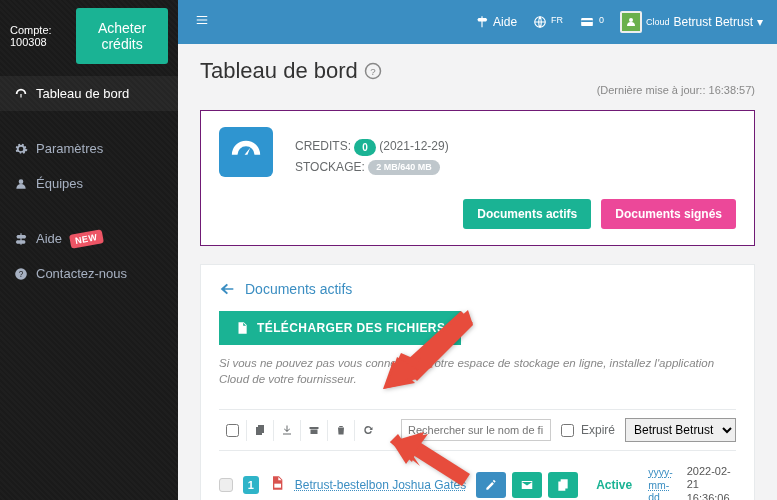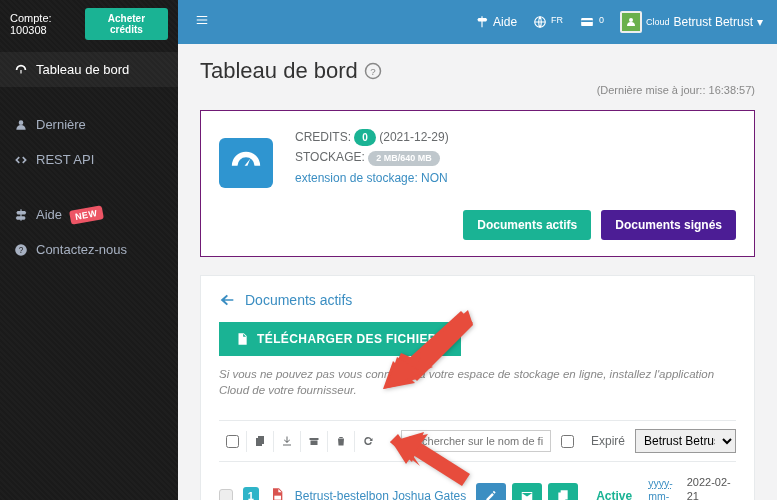--- a/index.html
+++ b/index.html
@@ -1,21 +1,21 @@
 <!DOCTYPE html>
 <html><head>
 <meta charset="utf-8">
 <style>
 * { margin: 0; padding: 0; box-sizing: border-box; font-family: "Segoe UI", Arial, sans-serif; }
 body { width: 777px; height: 500px; overflow: hidden; background: #f3f3f4; display: flex; }
 .sidebar { width: 178px; background: #1e1e1e; background-image: repeating-linear-gradient(45deg, #1a1a1a 0 2px, #1e1e1e 2px 4px); color: #fff; flex-shrink: 0; display: flex; flex-direction: column; }
 .logo { background: #2f95d0; color: #fff; font-size: 20px; font-weight: 600; padding: 12px 16px; }
 .logo b { font-weight: 800; }
 .account-row { display: flex; align-items: center; justify-content: space-between; padding: 8px 10px; font-size: 11px; }
-.btn-credits { background: #1ab394; color: #fff; border: none; padding: 5px 8px; border-radius: 3px; font-size: 10px; font-weight: 700; cursor: pointer; }
+.btn-credits { background: #1ab394; color: #fff; border: none; padding: 12px 8px; border-radius: 3px; font-size: 14px; font-weight: 400; cursor: pointer; }
 .nav { list-style: none; margin-top: 4px; }
 .nav li { padding: 10px 14px; font-size: 13px; color: #a7b1c2; display: flex; align-items: center; gap: 8px; cursor: pointer; }
 .nav li.active { color: #fff; background: rgba(255,255,255,0.05); }
 .nav .ico { width: 14px; display: inline-flex; justify-content: center; }
 .badge-new { background: #ed5565; color: #fff; font-size: 9px; padding: 2px 5px; border-radius: 3px; transform: rotate(-10deg); font-weight: 700; letter-spacing: 0.5px; }
 .nav-sep { height: 20px; }
 .main { flex: 1; display: flex; flex-direction: column; min-width: 0; }
 .topbar { background: #3b8ec2; height: 44px; display: flex; align-items: center; color: #fff; padding: 0 6px; }
 .hamburger { background: none; border: none; color: #fff; font-size: 16px; padding: 8px 10px; cursor: pointer; }
 .topbar-spacer { flex: 1; }
@@ -28,21 +28,21 @@
 .subtle { font-size: 11px; color: #888; text-align: right; }
 .info-card { background: #fff; border: 1px solid #701a75; margin-top: 14px; padding: 16px 18px; display: flex; align-items: flex-end; gap: 22px; flex-wrap: wrap; }
 .gauge-box { width: 54px; height: 50px; background: #2f95d0; border-radius: 6px; display: flex; align-items: center; justify-content: center; }
 .credits-block { font-size: 12px; line-height: 1.7; }
 .pill { display: inline-block; padding: 0 8px; border-radius: 9px; font-size: 10px; font-weight: 700; vertical-align: middle; }
 .pill-green { background: #1ab394; color: #fff; }
 .pill-grey { background: #bfc7cc; color: #fff; font-size: 9px; }
 .link { color: #3b8ec2; text-decoration: none; cursor: pointer; }
 .btn { border: none; padding: 8px 14px; border-radius: 3px; color: #fff; font-size: 12px; font-weight: 600; cursor: pointer; }
 .btn-green { background: #1ab394; }
-.btn-blue { background: #4c1d95; }
+.btn-blue { background: #ec4899; }
 .panel { background: #fff; border: 1px solid #e7eaec; margin-top: 18px; padding: 16px 18px; }
 .panel-title { display: flex; align-items: center; gap: 8px; color: #3b8ec2; font-size: 14px; margin-bottom: 14px; cursor: pointer; }
 .upload-btn { background: #1ab394; color: #fff; border: none; padding: 10px 16px; font-size: 12px; font-weight: 700; letter-spacing: 0.4px; display: flex; align-items: center; gap: 8px; cursor: pointer; }
 .hint { font-size: 11.5px; font-style: italic; color: #888; margin-top: 10px; line-height: 1.4; }
 .table-controls { display: flex; align-items: center; gap: 10px; border-top: 1px solid #e7eaec; border-bottom: 1px solid #e7eaec; padding: 8px 0; margin-top: 22px; font-size: 12px; }
 .icon-bar { display: flex; gap: 0; }
 .icon-bar span, .icon-bar label { padding: 4px 7px; border-right: 1px solid #e7eaec; color: #676a6c; cursor: pointer; display: flex; align-items: center; }
 .icon-bar span:last-child { border-right: none; }
 .search-input { flex: 0 0 150px; padding: 4px 6px; border: 1px solid #ccc; font-size: 11px; min-width: 0; }
 .select-user { padding: 3px 4px; border: 1px solid #999; font-size: 12px; min-width: 0; flex-shrink: 1; width: 120px; }
@@ -79,32 +79,32 @@
         <svg width="14" height="14" viewBox="0 0 24 24" fill="currentColor">
             <path d="M12 3a9 9 0 019 9h-3a6 6 0 10-12 0H3a9 9 0 019-9zm-1 9h2v6h-2z"></path>
           </svg>
       </span>
       <span>Tableau de bord</span>
     </li>
     <li class="nav-sep"></li>
     <li>
       <span class="ico">
         <svg width="14" height="14" viewBox="0 0 24 24" fill="currentColor">
+            <path d="M12 8a4 4 0 100 8 4 4 0 000-8zm9 4l2 1-1 3-2-.5a8 8 0 01-1.5 1.5l.5 2-3 1-1-2h-2l-1 2-3-1 .5-2A8 8 0 016 16.5L4 17l-1-3 2-1v-2l-2-1 1-3 2 .5A8 8 0 017.5 6L7 4l3-1 1 2h2l1-2 3 1-.5 2A8 8 0 0118 7.5l2-.5 1 3-2 1z"></path>
+          </svg>
+      </span>
+      <span>Paramètres</span>
+    </li>
+    <li>
+      <span class="ico">
+        <svg width="14" height="14" viewBox="0 0 24 24" fill="currentColor">
             <path d="M12 12a4 4 0 100-8 4 4 0 000 8zm-8 8a8 8 0 0116 0z"></path>
           </svg>
       </span>
-      <span>Dernière</span>
-    </li>
-    <li>
-      <span class="ico">
-        <svg width="14" height="14" viewBox="0 0 24 24" fill="currentColor">
-            <path d="M8 6l-6 6 6 6 2-2-4-4 4-4zm8 0l-2 2 4 4-4 4 2 2 6-6z"></path>
-          </svg>
-      </span>
-      <span>REST API</span>
+      <span>Équipes</span>
     </li>
     <li class="nav-sep"></li>
     <li>
       <span class="ico">
         <svg width="14" height="14" viewBox="0 0 24 24" fill="currentColor">
             <path d="M11 2h2v3h6l2 3-2 3h-6v3h5l2 3-2 3h-5v2h-2v-2H5l-2-3 2-3h6v-3H6L4 8l2-3h5z"></path>
           </svg>
       </span>
       <span>Aide</span>
       <span class="badge-new">NEW</span>
@@ -180,21 +180,20 @@
       <div class="credits-block">
         <div>
           <span>CREDITS:</span>
           <span class="pill pill-green">0</span>
           <span>(2021-12-29)</span>
         </div>
         <div>
           <span>STOCKAGE:</span>
           <span class="pill pill-grey">2 MB/640 MB</span>
         </div>
-        <a class="link">extension de stockage: NON</a>
       </div>
       <div style="margin-left:auto;display:flex;gap:10px">
         <button class="btn btn-green">Documents actifs</button>
         <button class="btn btn-blue">Documents signés</button>
       </div>
     </div>
 
     <div class="panel">
       <div class="panel-title">
         <svg width="18" height="16" viewBox="0 0 24 24" fill="#3b8ec2">
@@ -237,21 +236,21 @@
               </svg>
             </span>
           <span>
               <svg width="12" height="12" viewBox="0 0 24 24" fill="currentColor">
                 <path d="M12 4a8 8 0 017 4l2-2v6h-6l2-2a5 5 0 100 4l3 1a8 8 0 11-8-11z"></path>
               </svg>
             </span>
         </div>
         <div class="flex-fill"></div>
         <input class="search-input" placeholder="Rechercher sur le nom de fi" style="">
-        <label style="display:flex;align-items:center;gap:17px">
+        <label style="display:flex;align-items:center;gap:7px">
           <input type="checkbox" style="">
             <span>Expiré</span>
         </label>
         <select class="select-user">
           <option>Betrust Betrust</option>
         </select>
       </div>
 
       <div id="rows">
           <div class="row">

